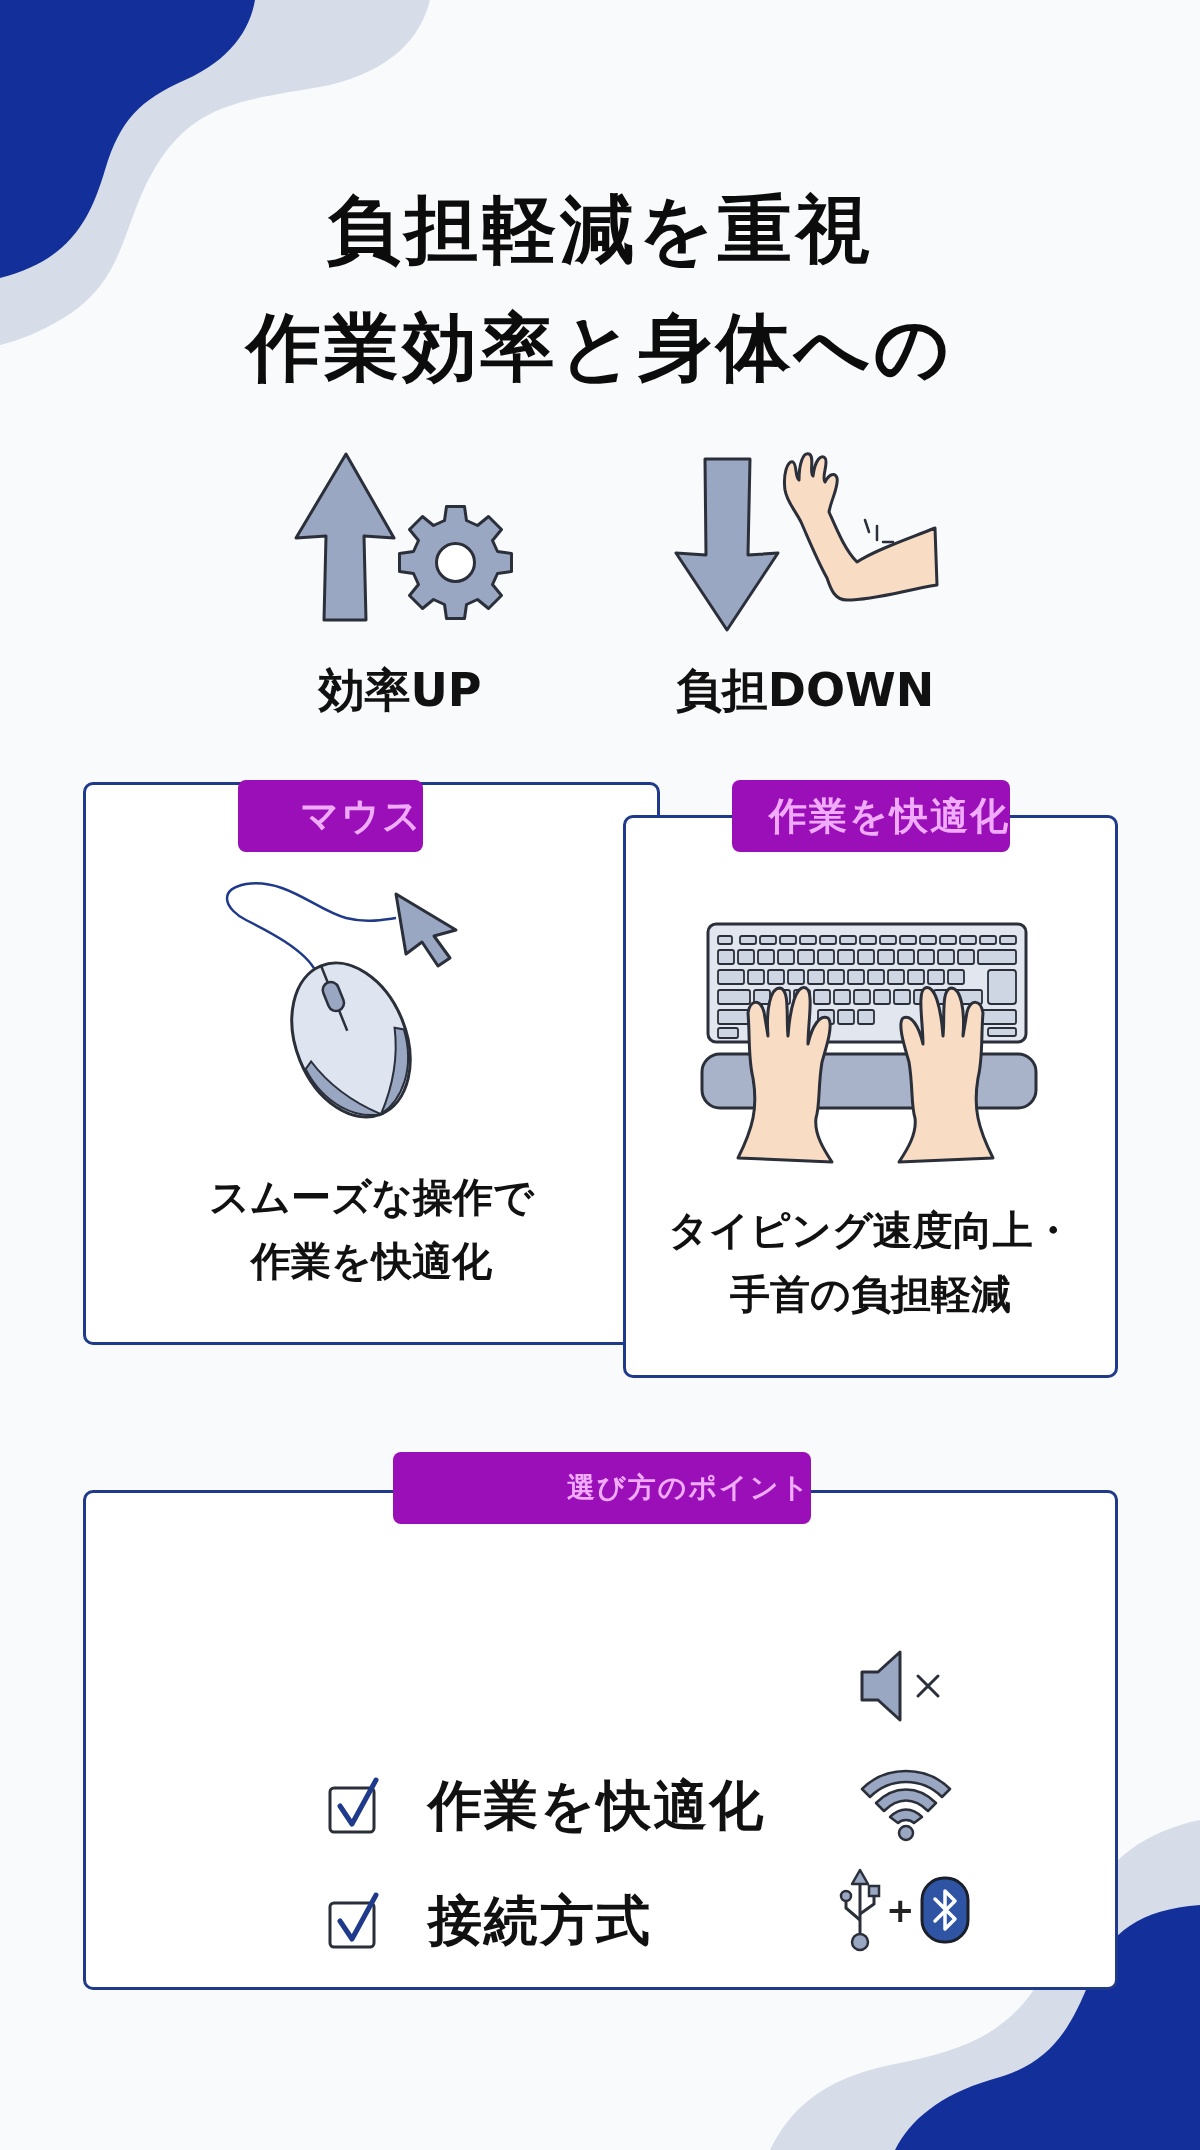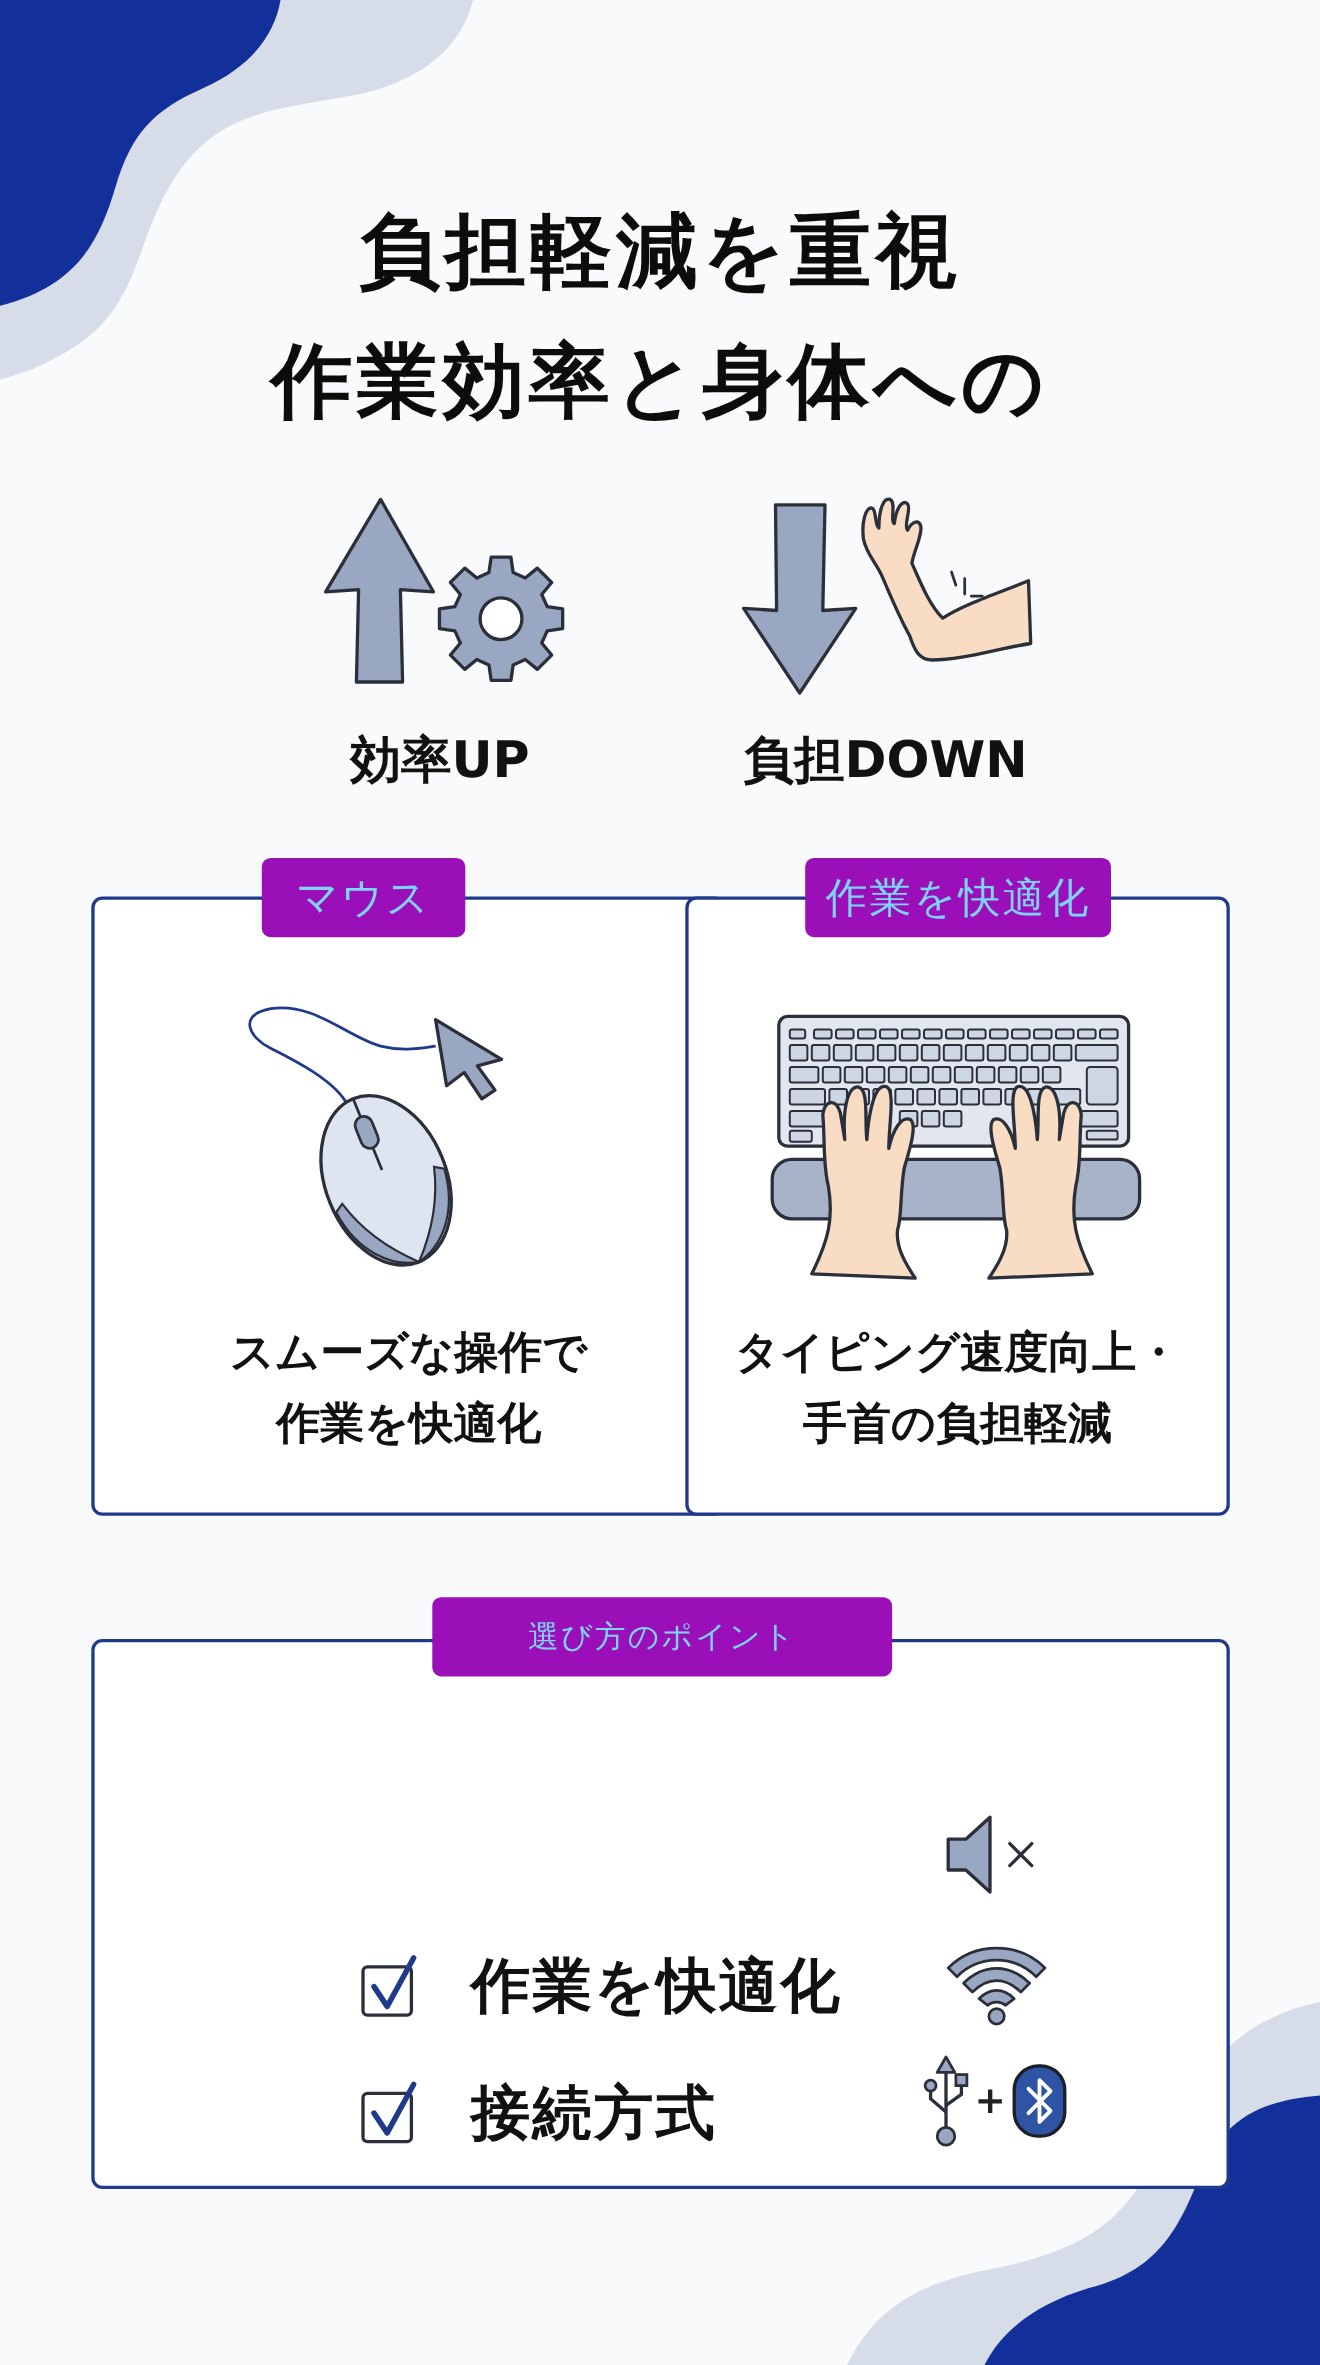--- a/index.html
+++ b/index.html
@@ -19,22 +19,22 @@
   .icon-group { position: absolute; }
   .hero-label {
     position: absolute; font-weight: bold; font-size: 46px; color: #111;
     white-space: nowrap; text-align: center;
   }
   .card {
     position: absolute; background: #ffffff; border: 3px solid #1f3a8a;
     border-radius: 10px; box-sizing: border-box;
   }
   .tag {
-    position: absolute; background: #9a0fb8; color: #7dd3fc; font-weight: normal;
-    border-radius: 8px; text-align: center; box-sizing: border-box;
+    position: absolute; background: #9a0fb8; color: #f0abfc; font-weight: bold;
+    border-radius: 8px; text-align: right; box-sizing: border-box;
     letter-spacing: 2px;
   }
   .card-text {
     position: absolute; left: 0; width: 100%; text-align: center;
     font-weight: bold; font-size: 40px; line-height: 64px; color: #111;
   }
   .point-row { position: absolute; left: 240px; height: 90px; display: flex; align-items: center; }
   .point-row .chk { width: 60px; height: 60px; margin-right: 42px; }
   .point-row .lbl { font-weight: bold; font-size: 54px; color: #111; white-space: nowrap; letter-spacing: 2px; }
   .point-icon { position: absolute; }
@@ -68,21 +68,21 @@
 <svg class="icon-group" style="left:670px;top:455px" width="115" height="180" viewBox="0 0 115 180">
   <path d="M35,4 L80,4 L78,100 L108,98 L57,175 L6,98 L36,100 Z" fill="#9aa7c2" stroke="#2a2f3a" stroke-width="3" stroke-linejoin="round"></path>
 </svg>
 <svg class="icon-group" style="left:765px;top:450px" width="180" height="165" viewBox="0 0 180 165">
   <path d="M20,40 C18,25 22,10 28,12 C32,14 30,28 34,30 C34,14 38,2 44,4 C50,6 44,24 48,26 C50,10 56,4 60,8 C64,12 56,28 60,32 C64,24 70,22 72,28 C74,36 66,50 64,62 C72,80 80,100 92,112 C110,100 140,90 170,78 L172,135 C140,140 110,150 82,150 C70,150 66,140 62,128 C52,110 44,90 36,72 C30,60 22,52 20,40 Z" fill="#f8dcc4" stroke="#2a2f3a" stroke-width="3" stroke-linejoin="round"></path>
   <path d="M100,70 L104,82 M112,76 L112,90 M118,92 L128,92" stroke="#2a2f3a" stroke-width="2.5" fill="none" stroke-linecap="round"></path>
 </svg>
 <div class="hero-label" style="left:285px;top:660px;width:230px">効率UP</div>
 <div class="hero-label" style="left:640px;top:660px;width:330px">負担DOWN</div>
 
-<div class="card" style="left:83px;top:815px;width:577px;height:563px">
+<div class="card" style="left:83px;top:782px;width:577px;height:563px">
   <svg style="position:absolute;left:120px;top:95px" width="280" height="240" viewBox="0 0 280 240">
     <path d="M110,92 C100,70 60,50 40,40 C20,30 10,10 40,4 C80,-2 110,30 140,38 C160,43 175,40 190,38" fill="none" stroke="#1f3a8a" stroke-width="2.5"></path>
     <path d="M190,14 L250,50 L228,56 L244,78 L232,86 L216,62 L200,74 Z" fill="#9aa7c2" stroke="#2a2f3a" stroke-width="3" stroke-linejoin="round"></path>
     <g transform="rotate(-22 145 160)">
       <ellipse cx="145" cy="160" rx="55" ry="80" fill="#dfe5f0" stroke="#2a2f3a" stroke-width="3"></ellipse>
       <path d="M92,170 C96,210 120,235 145,240 C125,220 108,195 100,165 Z" fill="#9aa7c2" stroke="#2a2f3a" stroke-width="2"></path>
       <path d="M198,170 C194,210 170,235 145,240 C165,220 182,195 190,165 Z" fill="#9aa7c2" stroke="#2a2f3a" stroke-width="2"></path>
       <rect x="137" y="98" width="16" height="30" rx="8" fill="#9aa7c2" stroke="#2a2f3a" stroke-width="2.5"></rect>
       <line x1="145" y1="128" x2="145" y2="150" stroke="#2a2f3a" stroke-width="2.5"></line>
       <line x1="145" y1="80" x2="145" y2="98" stroke="#2a2f3a" stroke-width="2.5"></line>

